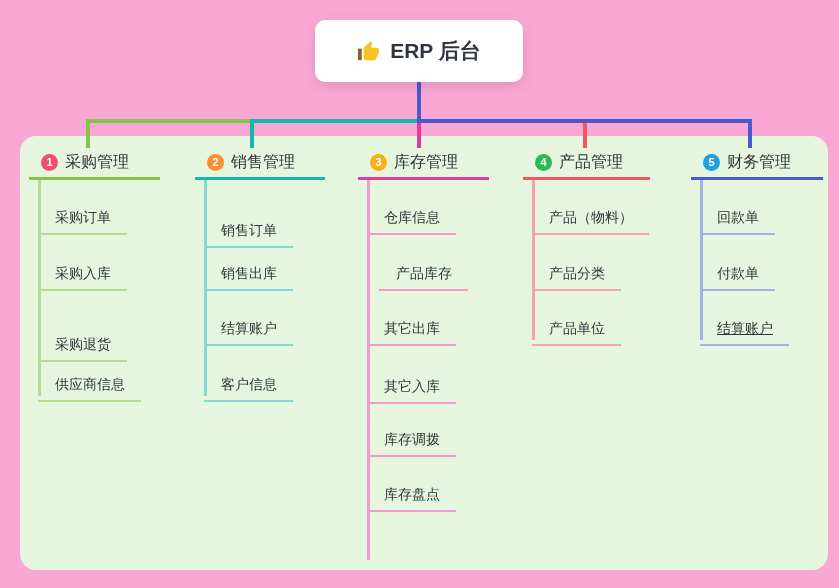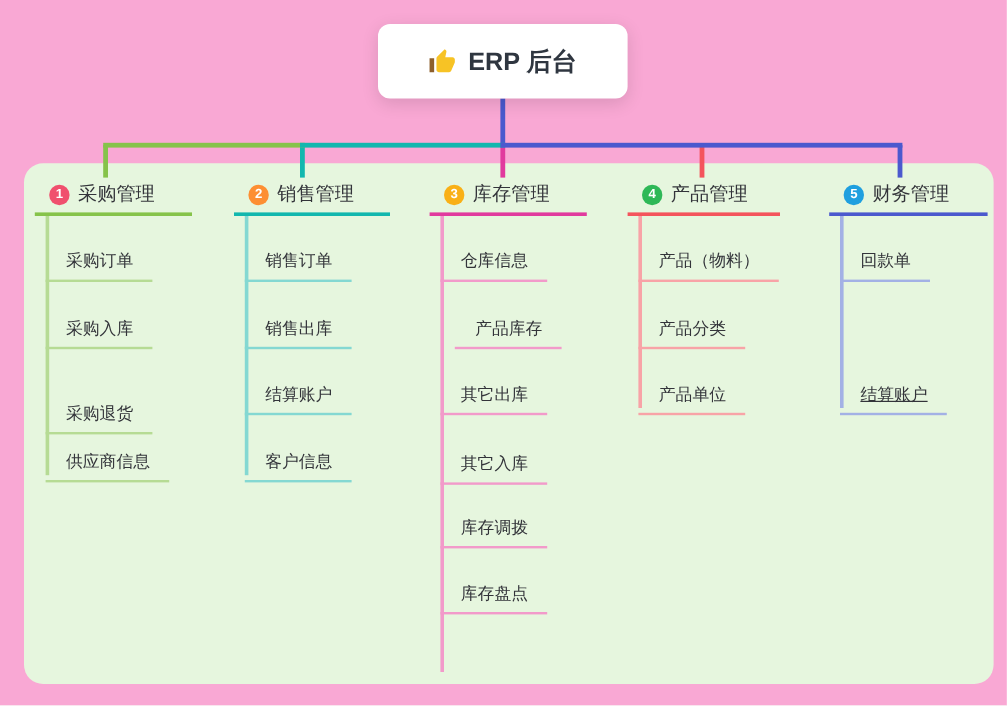--- a/index.html
+++ b/index.html
@@ -73,21 +73,21 @@
   <div class="child cl1" style="left:38px;top:197px;">采购订单</div>
   <div class="child cl1" style="left:38px;top:253px;">采购入库</div>
   <div class="child cl1" style="left:38px;top:324px;">采购退货</div>
   <div class="child cl1" style="left:38px;top:364px;">供应商信息</div>
 
   <div class="branch-head bl2" style="left:195px;width:118px;">
     <span class="badge c2">2</span>
     <span>销售管理</span>
   </div>
   <div class="vline vl2" style="left:204px;top:179px;height:217px;"></div>
-  <div class="child cl2" style="left:204px;top:197px;">销售订单</div>
+  <div class="child cl2" style="left:204px;top:210px;">销售订单</div>
   <div class="child cl2" style="left:204px;top:253px;">销售出库</div>
   <div class="child cl2" style="left:204px;top:308px;">结算账户</div>
   <div class="child cl2" style="left:204px;top:364px;">客户信息</div>
 
   <div class="branch-head bl3" style="left:358px;width:119px;">
     <span class="badge c3">3</span>
     <span>库存管理</span>
   </div>
   <div class="vline vl3" style="left:367px;top:179px;height:381px;"></div>
   <div class="child cl3" style="left:367px;top:197px;">仓库信息</div>
@@ -105,15 +105,16 @@
   <div class="child cl4" style="left:532px;top:197px;">产品（物料）</div>
   <div class="child cl4" style="left:532px;top:253px;">产品分类</div>
   <div class="child cl4" style="left:532px;top:308px;">产品单位</div>
 
   <div class="branch-head bl5" style="left:691px;width:120px;">
     <span class="badge c5">5</span>
     <span>财务管理</span>
   </div>
   <div class="vline vl5" style="left:700px;top:179px;height:161px;"></div>
   <div class="child cl5" style="left:700px;top:197px;">回款单</div>
+  <div class="child cl5" style="left:700px;top:253px;">付款单</div>
   <div class="child cl5" style="left:700px;top:308px;text-decoration:underline;">结算账户</div>
 
 </div>
 
 </body></html>

